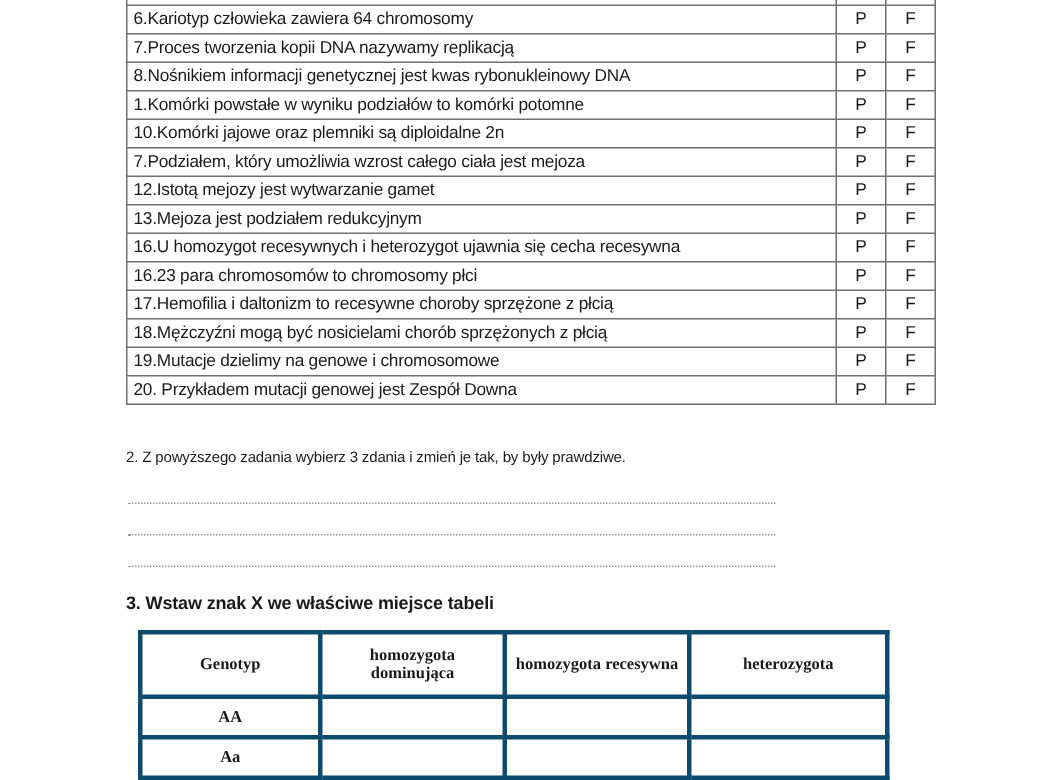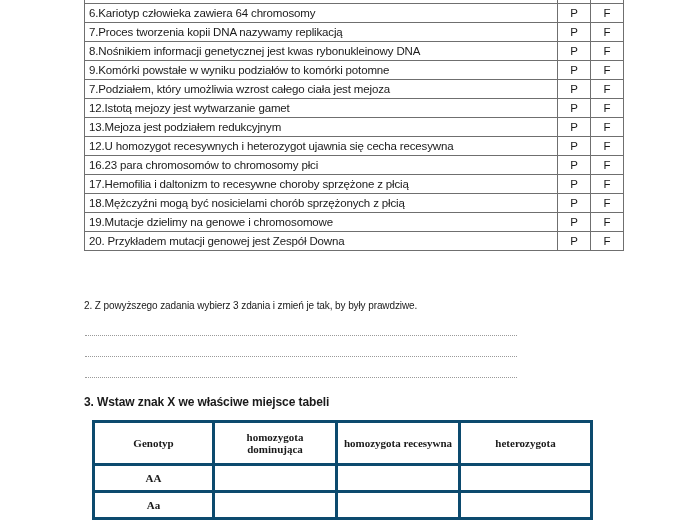--- a/index.html
+++ b/index.html
@@ -135,41 +135,46 @@
           <td class="statement">7.Proces tworzenia kopii DNA nazywamy replikacją</td>
           <td class="mark">P</td>
           <td class="mark">F</td>
         </tr>
         <tr>
           <td class="statement">8.Nośnikiem informacji genetycznej jest kwas rybonukleinowy DNA</td>
           <td class="mark">P</td>
           <td class="mark">F</td>
         </tr>
         <tr>
-          <td class="statement">9.Komórki powstałe w wyniku podziałów to komórki potomne</td>
+          <td class="statement">1.Komórki powstałe w wyniku podziałów to komórki potomne</td>
+          <td class="mark">P</td>
+          <td class="mark">F</td>
+        </tr>
+        <tr>
+          <td class="statement">10.Komórki jajowe oraz plemniki są diploidalne 2n</td>
           <td class="mark">P</td>
           <td class="mark">F</td>
         </tr>
         <tr>
           <td class="statement">7.Podziałem, który umożliwia wzrost całego ciała jest mejoza</td>
           <td class="mark">P</td>
           <td class="mark">F</td>
         </tr>
         <tr>
           <td class="statement">12.Istotą mejozy jest wytwarzanie gamet</td>
           <td class="mark">P</td>
           <td class="mark">F</td>
         </tr>
         <tr>
           <td class="statement">13.Mejoza jest podziałem redukcyjnym</td>
           <td class="mark">P</td>
           <td class="mark">F</td>
         </tr>
         <tr>
-          <td class="statement">12.U homozygot recesywnych i heterozygot ujawnia się cecha recesywna</td>
+          <td class="statement">16.U homozygot recesywnych i heterozygot ujawnia się cecha recesywna</td>
           <td class="mark">P</td>
           <td class="mark">F</td>
         </tr>
         <tr>
           <td class="statement">16.23 para chromosomów to chromosomy płci</td>
           <td class="mark">P</td>
           <td class="mark">F</td>
         </tr>
         <tr>
           <td class="statement">17.Hemofilia i daltonizm to recesywne choroby sprzężone z płcią</td>

